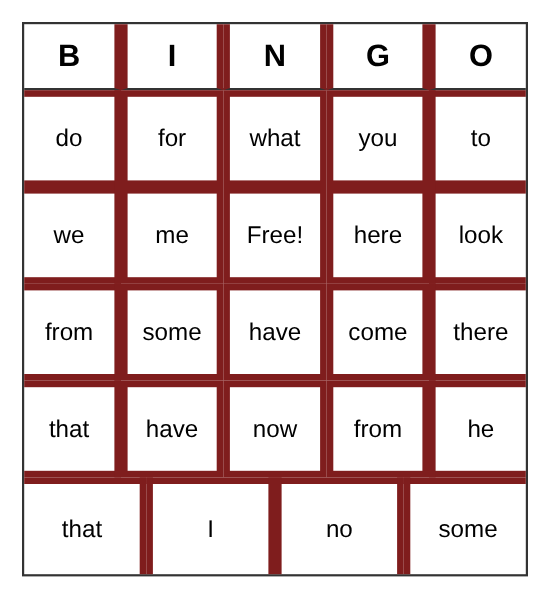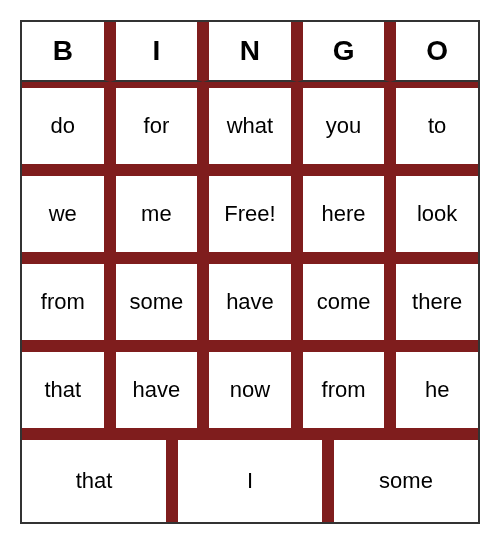--- a/index.html
+++ b/index.html
@@ -98,15 +98,16 @@
     <div class="bingo-row">
       <div class="bingo-cell">that</div>
       <div class="bingo-cell">have</div>
       <div class="bingo-cell">now</div>
       <div class="bingo-cell">from</div>
       <div class="bingo-cell">he</div>
     </div>
     <div class="bingo-row">
       <div class="bingo-cell">that</div>
       <div class="bingo-cell">I</div>
+      <div class="bingo-cell">no</div>
       <div class="bingo-cell">some</div>
     </div>
   </div>
 
 </body></html>

